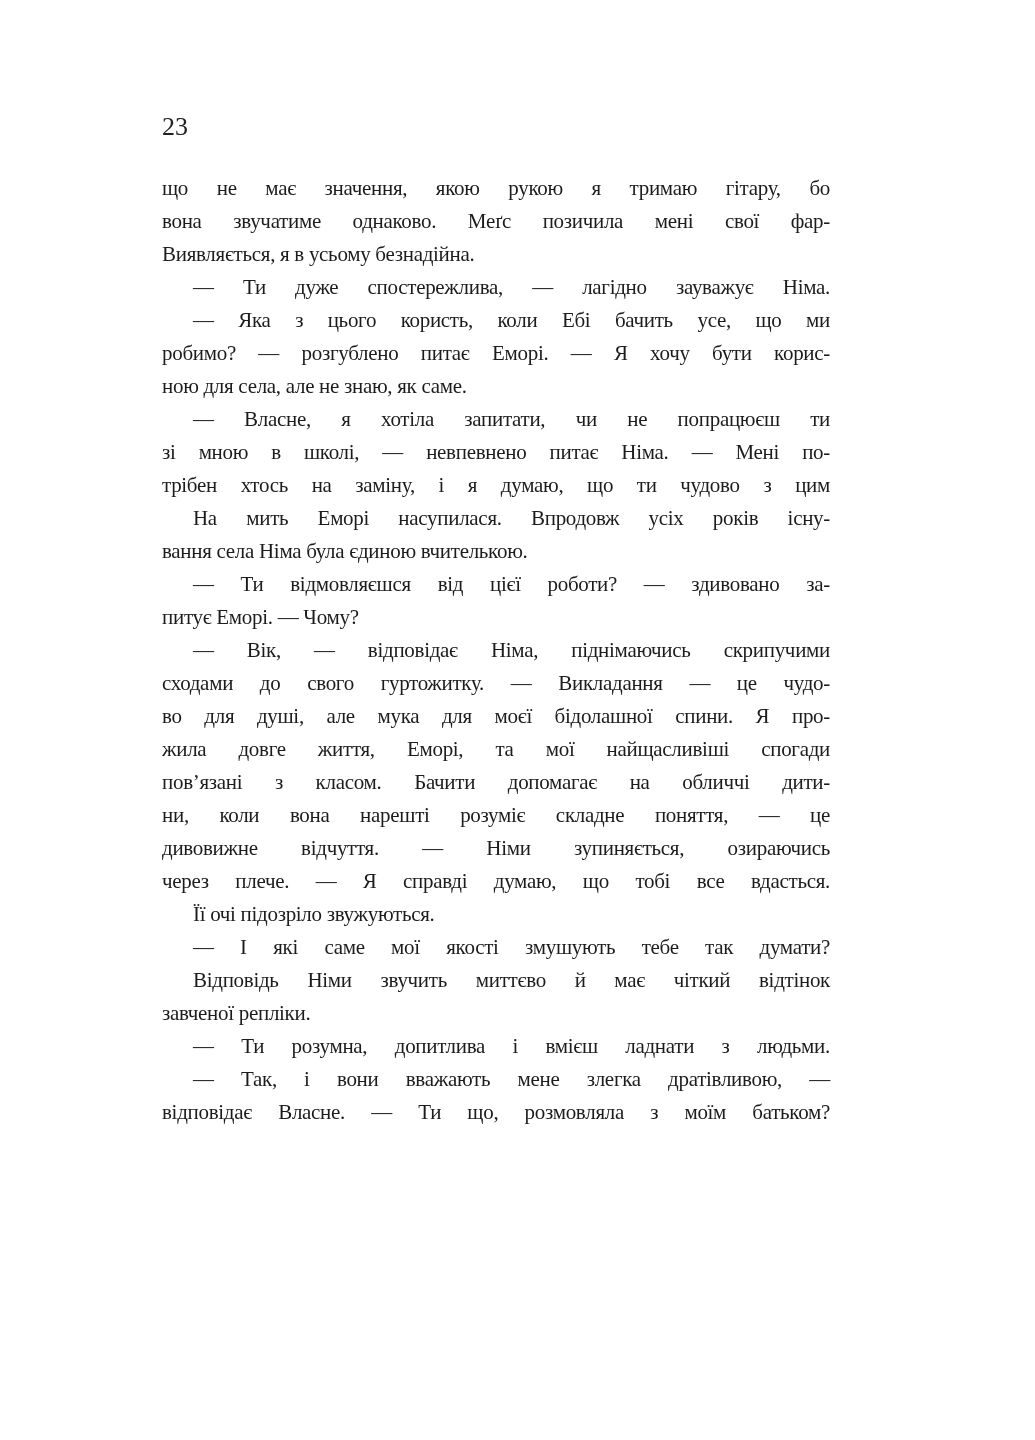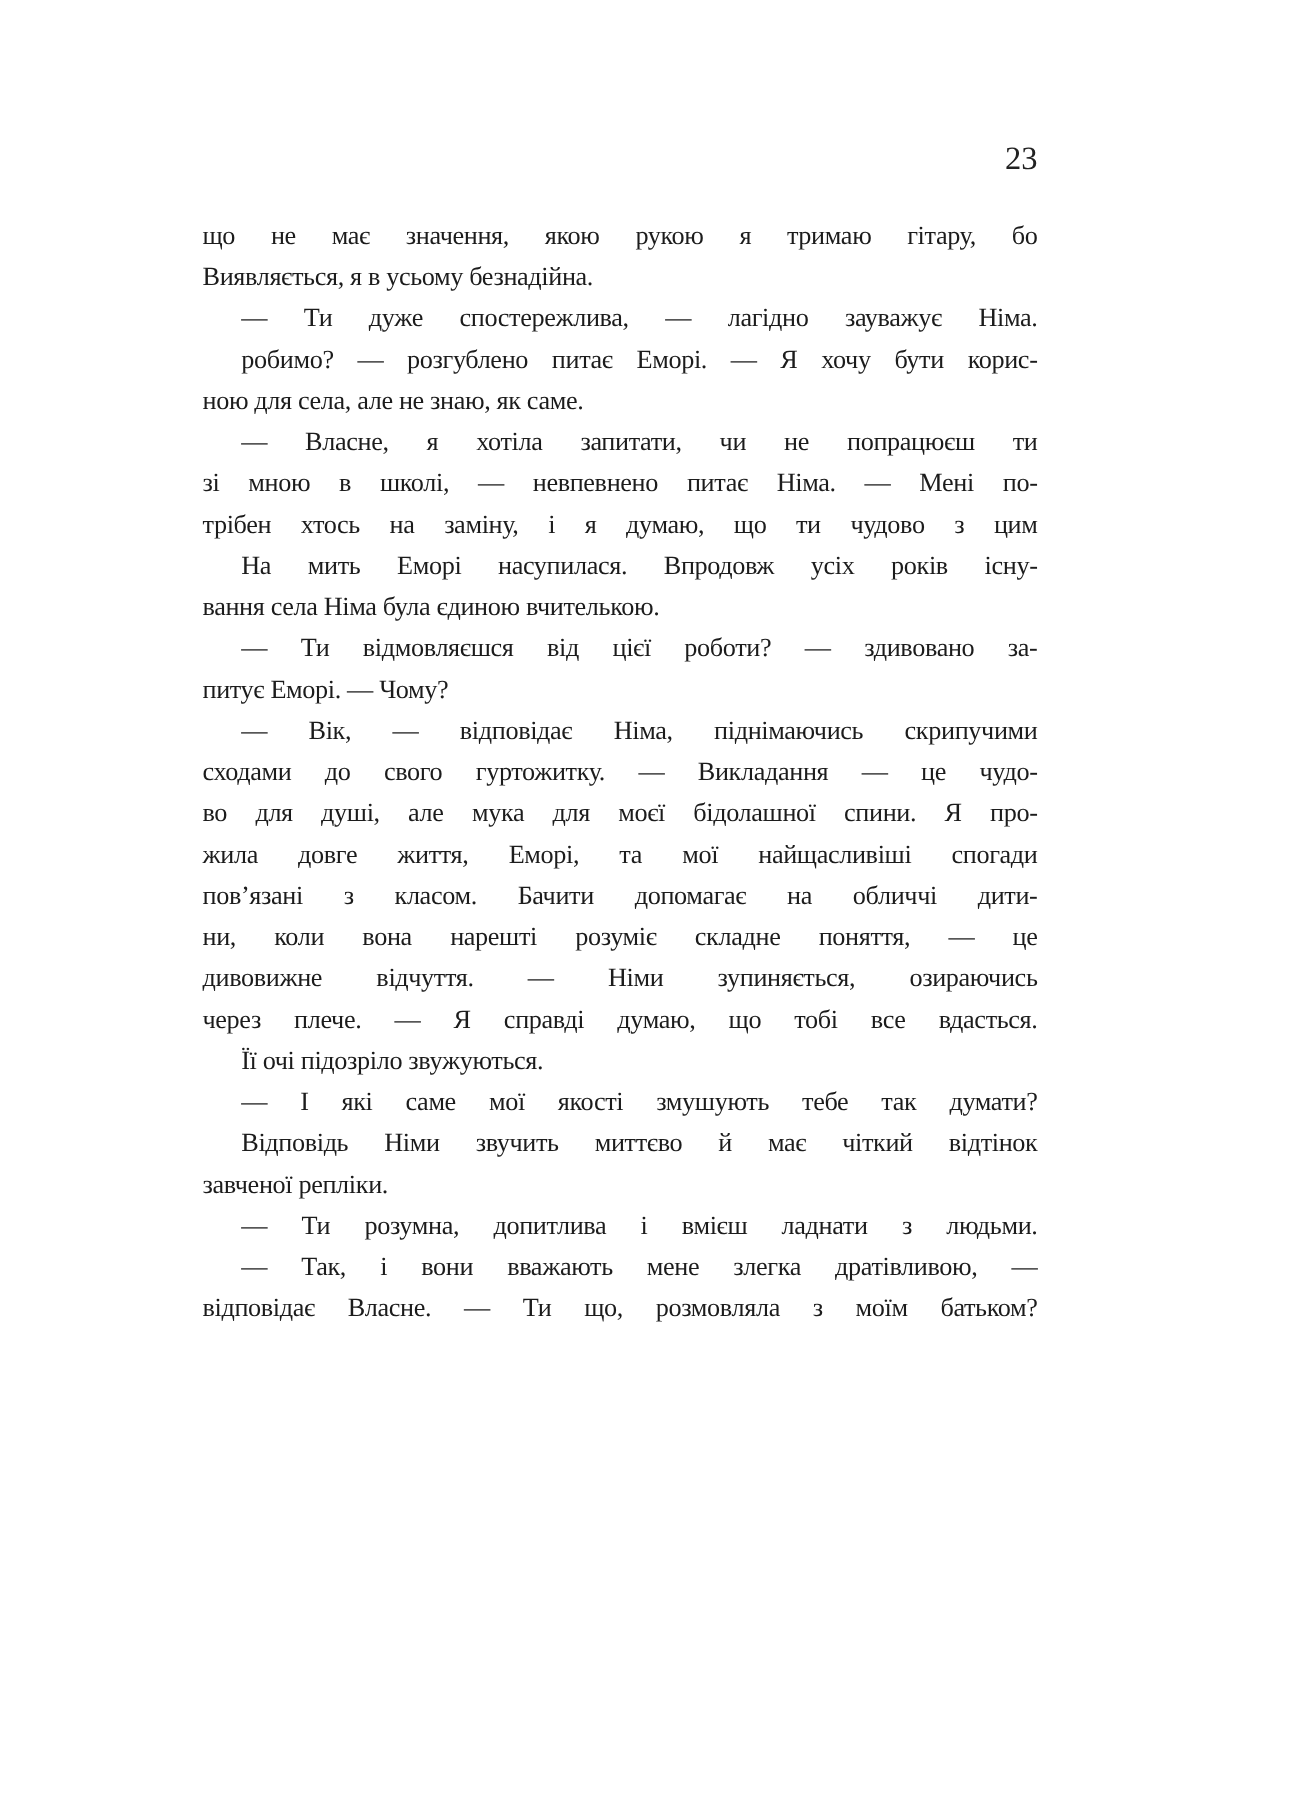--- a/index.html
+++ b/index.html
@@ -18,21 +18,21 @@
   .book-page {
     position: absolute;
     inset: 0;
     background: #ffffff;
   }
   .page-number {
     position: absolute;
     top: 112px;
     left: 162px;
     width: 668px;
-    text-align: right;
+    text-align: left;
     font-size: 26px;
     line-height: 30px;
     color: #222222;
   }
   .text-block {
     position: absolute;
     top: 172px;
     left: 162px;
     width: 668px;
     font-size: 21px;
@@ -53,26 +53,28 @@
   }
 </style>
 </head>
 <body>
 
 <div class="book-page">
   <div class="page-number">23</div>
   <div class="text-block" id="text-block">
       <div class="para">
         <div class="line">що не має значення, якою рукою я тримаю гітару, бо</div>
+        <div class="line">вона звучатиме однаково. Меґс позичила мені свої фар-</div>
         <div class="line last">Виявляється, я в усьому безнадійна.</div>
       </div>
       <div class="para indent">
         <div class="line">— Ти дуже спостережлива, — лагідно зауважує Німа.</div>
       </div>
       <div class="para indent">
+        <div class="line">— Яка з цього користь, коли Ебі бачить усе, що ми</div>
         <div class="line">робимо? — розгублено питає Еморі. — Я хочу бути корис-</div>
         <div class="line last">ною для села, але не знаю, як саме.</div>
       </div>
       <div class="para indent">
         <div class="line">— Власне, я хотіла запитати, чи не попрацюєш ти</div>
         <div class="line">зі мною в школі, — невпевнено питає Німа. — Мені по-</div>
         <div class="line">трібен хтось на заміну, і я думаю, що ти чудово з цим</div>
       </div>
       <div class="para indent">
         <div class="line">На мить Еморі насупилася. Впродовж усіх років існу-</div>

